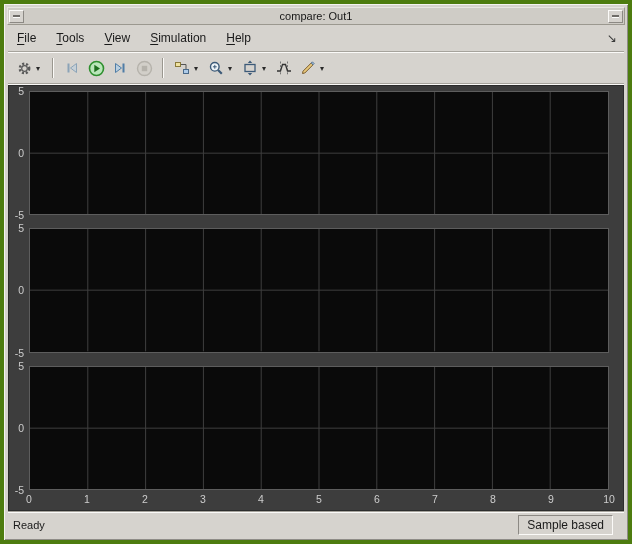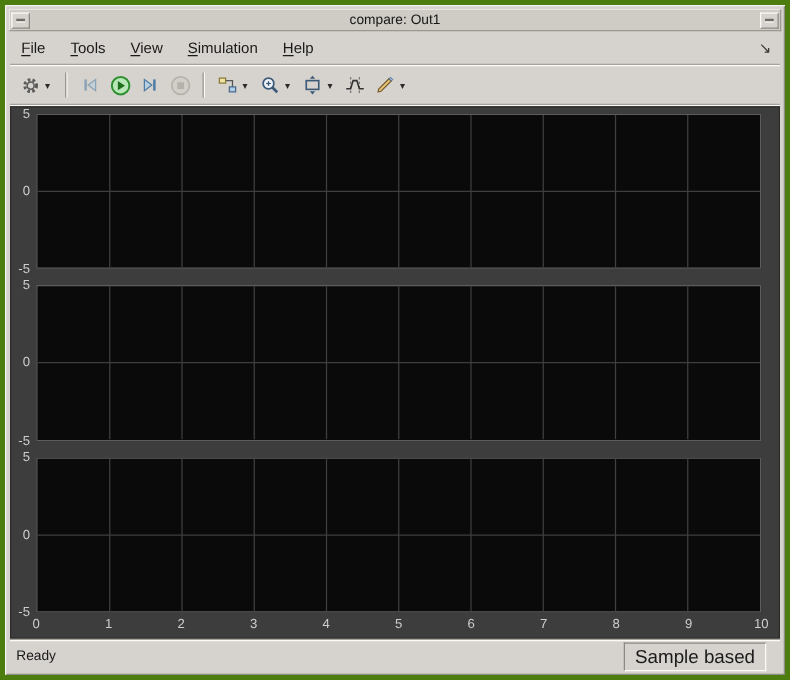--- a/index.html
+++ b/index.html
@@ -46,21 +46,21 @@
   .plot svg{position:absolute;left:0;top:0;width:100%;height:100%;display:block;}
   .plot line{stroke:var(--grid);stroke-width:1;}
   .xrow{height:18px;display:flex;flex:0 0 auto;}
   .xgutter{width:20px;flex:0 0 auto;}
   #xlabels{flex:1;position:relative;}
   .xt{position:absolute;top:3px;transform:translateX(-50%);color:var(--tick);font-size:10.5px;}
   
   .statusbar{height:24px;display:flex;align-items:center;padding:2px 6px;}
   .status-spacer{flex:1;}
   .status-cell{border:1px solid;border-color:#8c8984 #fbfaf8 #fbfaf8 #8c8984;
-    padding:2px 8px;min-width:84px;font-size:15px;background:var(--win-bg);margin-right:6px;}
+    padding:2px 8px;min-width:84px;font-size:12px;background:var(--win-bg);margin-right:6px;}
 </style>
 </head>
 <body>
 
 <div class="window">
 
   <div class="titlebar">
     <div class="winbtn">
       <div class="dash"></div>
     </div>

